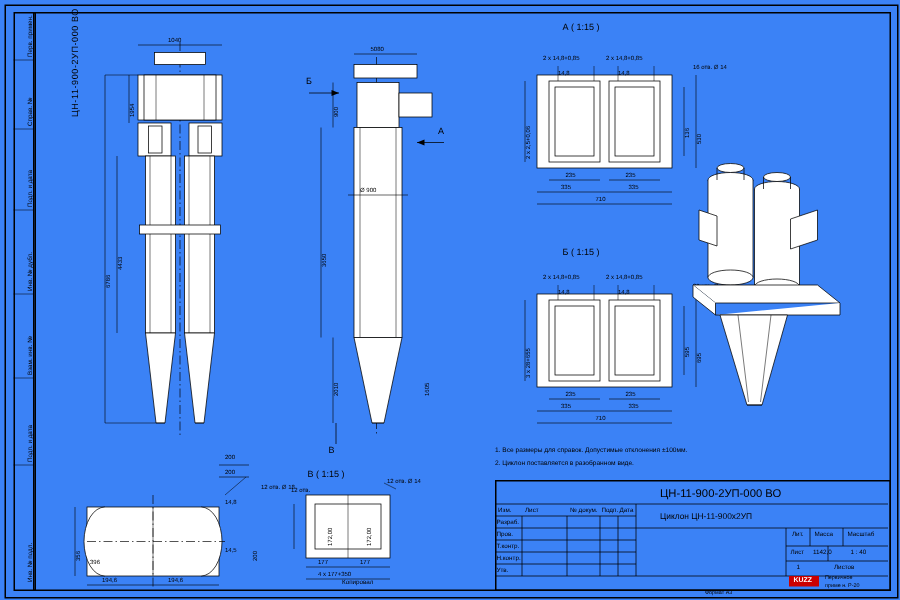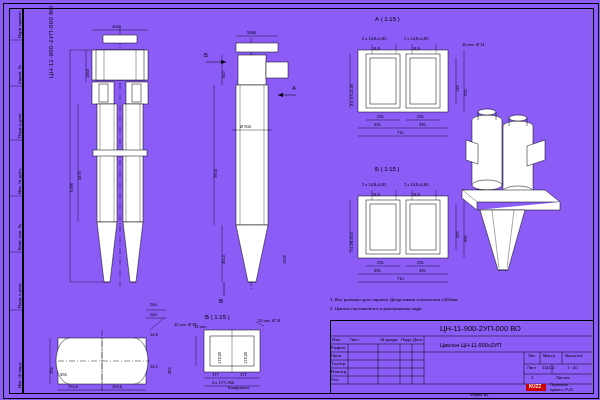--- a/index.html
+++ b/index.html
@@ -1,17 +1,17 @@
 <!DOCTYPE html>
 <html><head>
 <meta charset="utf-8">
 <style>
   html,body{margin:0;padding:0;background:#fff;}
   body{width:600px;height:400px;font-family:"Liberation Sans",sans-serif;color:#1a1a1a;}
-  #sheet{position:relative;width:600px;height:400px;overflow:hidden;background:#8b5cf6;}
+  #sheet{position:relative;width:600px;height:400px;overflow:hidden;background:#3b82f6;}
   .frame{position:absolute;border:1px solid #000;}
   .txt{position:absolute;font-size:4.2px;line-height:1.05;white-space:nowrap;color:#000;}
   .txt.vert{transform-origin:0 0;transform:rotate(-90deg);}
   .dim{position:absolute;font-size:4px;color:#000;white-space:nowrap;}
   .dim.vert{transform-origin:0 0;transform:rotate(-90deg);}
   .ttl{position:absolute;font-size:7.5px;color:#000;white-space:nowrap;}
   .sub{position:absolute;font-size:5.6px;color:#000;white-space:nowrap;}
   .note{position:absolute;font-size:4.4px;color:#000;white-space:nowrap;}
   .shape{position:absolute;border:1px solid #000;box-sizing:border-box;}
   svg{position:absolute;left:0;top:0;overflow:visible;}

